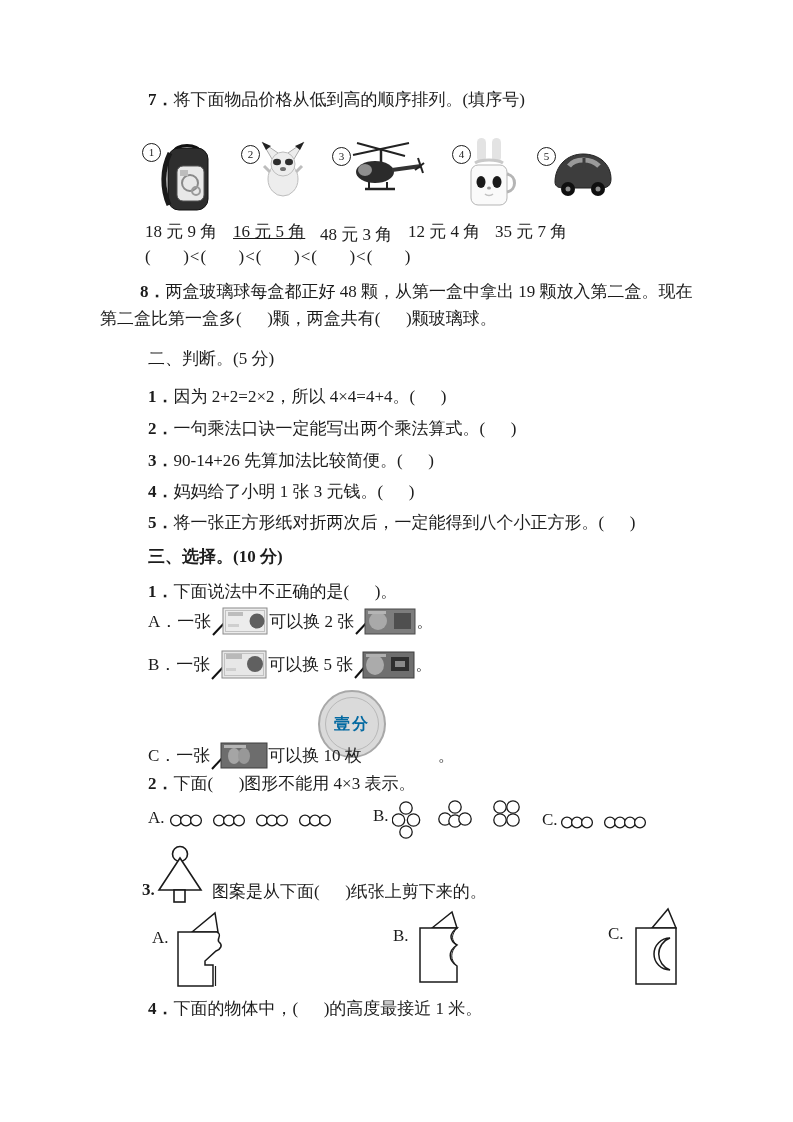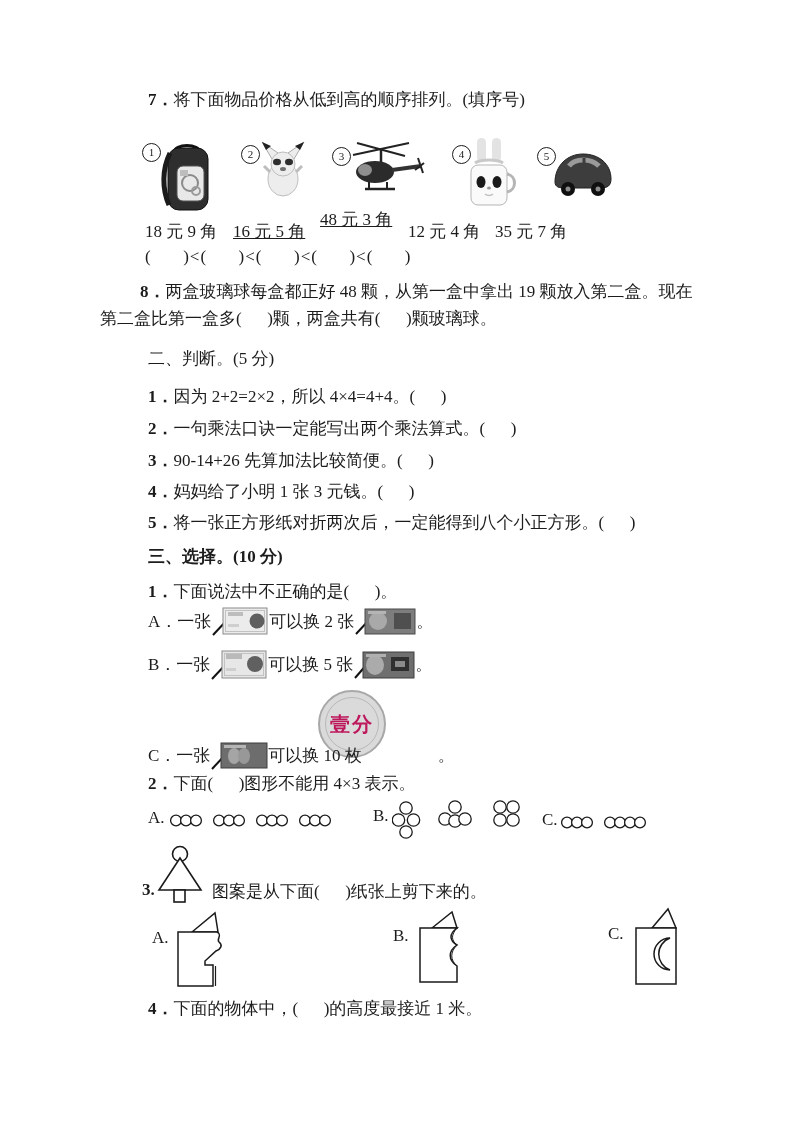--- a/index.html
+++ b/index.html
@@ -18,21 +18,21 @@
     font-size:11px;line-height:1;background:#fff;
   }
   .coin{
     width:64px;height:64px;border-radius:50%;
     background:#dadada;border:2px solid #a8a8a8;
     display:flex;align-items:center;justify-content:center;position:relative;
   }
   .coin .ring{
     position:absolute;inset:5px;border:1px solid #b8b8b8;border-radius:50%;
   }
-  .coin .cointxt{color:#be185d;font-size:20px;letter-spacing:2px;font-weight:bold;}
+  .coin .cointxt{color:#0369a1;font-size:16px;letter-spacing:2px;font-weight:bold;}
   svg{display:block;}
 </style>
 </head>
 <body>
 
 <div class="page">
 
   <div class="abs pre" style="left:148px;top:88px;"><span class="qnum">7．</span><span>将下面物品价格从低到高的顺序排列。(填序号)</span></div>
 
   <span class="cnum abs" style="left:142px;top:143px;">1</span>
@@ -105,21 +105,21 @@
       <line x1="33" y1="14" x2="33" y2="24" stroke="#3d3d3d" stroke-width="3"></line>
       <circle cx="17" cy="45" r="7" fill="#0f0f0f"></circle>
       <circle cx="17" cy="45" r="2.5" fill="#8a8a8a"></circle>
       <circle cx="47" cy="45" r="7" fill="#0f0f0f"></circle>
       <circle cx="47" cy="45" r="2.5" fill="#8a8a8a"></circle>
     </svg>
   </div>
 
   <span class="abs pre" style="left:145px;top:220px;">18 元 9 角</span>
   <span class="abs pre" style="left:233px;top:220px;text-decoration:underline;">16 元 5 角</span>
-  <span class="abs pre" style="left:320px;top:208px;text-decoration:underline;">48 元 3 角</span>
+  <span class="abs pre" style="left:320px;top:223px;">48 元 3 角</span>
   <span class="abs pre" style="left:408px;top:220px;">12 元 4 角</span>
   <span class="abs pre" style="left:495px;top:220px;">35 元 7 角</span>
 
   <span class="abs pre" style="left:145px;top:247px;letter-spacing:1px;">(      )&lt;(      )&lt;(      )&lt;(      )&lt;(      )</span>
 
   <div class="abs pre" style="left:140px;top:280px;"><span class="qnum">8．</span><span>两盒玻璃球每盒都正好 48 颗，从第一盒中拿出 19 颗放入第二盒。现在</span></div>
   <div class="abs pre" style="left:100px;top:307px;">第二盒比第一盒多(      )颗，两盒共有(      )颗玻璃球。</div>
 
   <div class="abs pre" style="left:148px;top:347px;">二、判断。(5 分)</div>
   <div class="abs pre" style="left:148px;top:385px;"><span class="qnum">1．</span><span>因为 2+2=2×2，所以 4×4=4+4。(      )</span></div>

